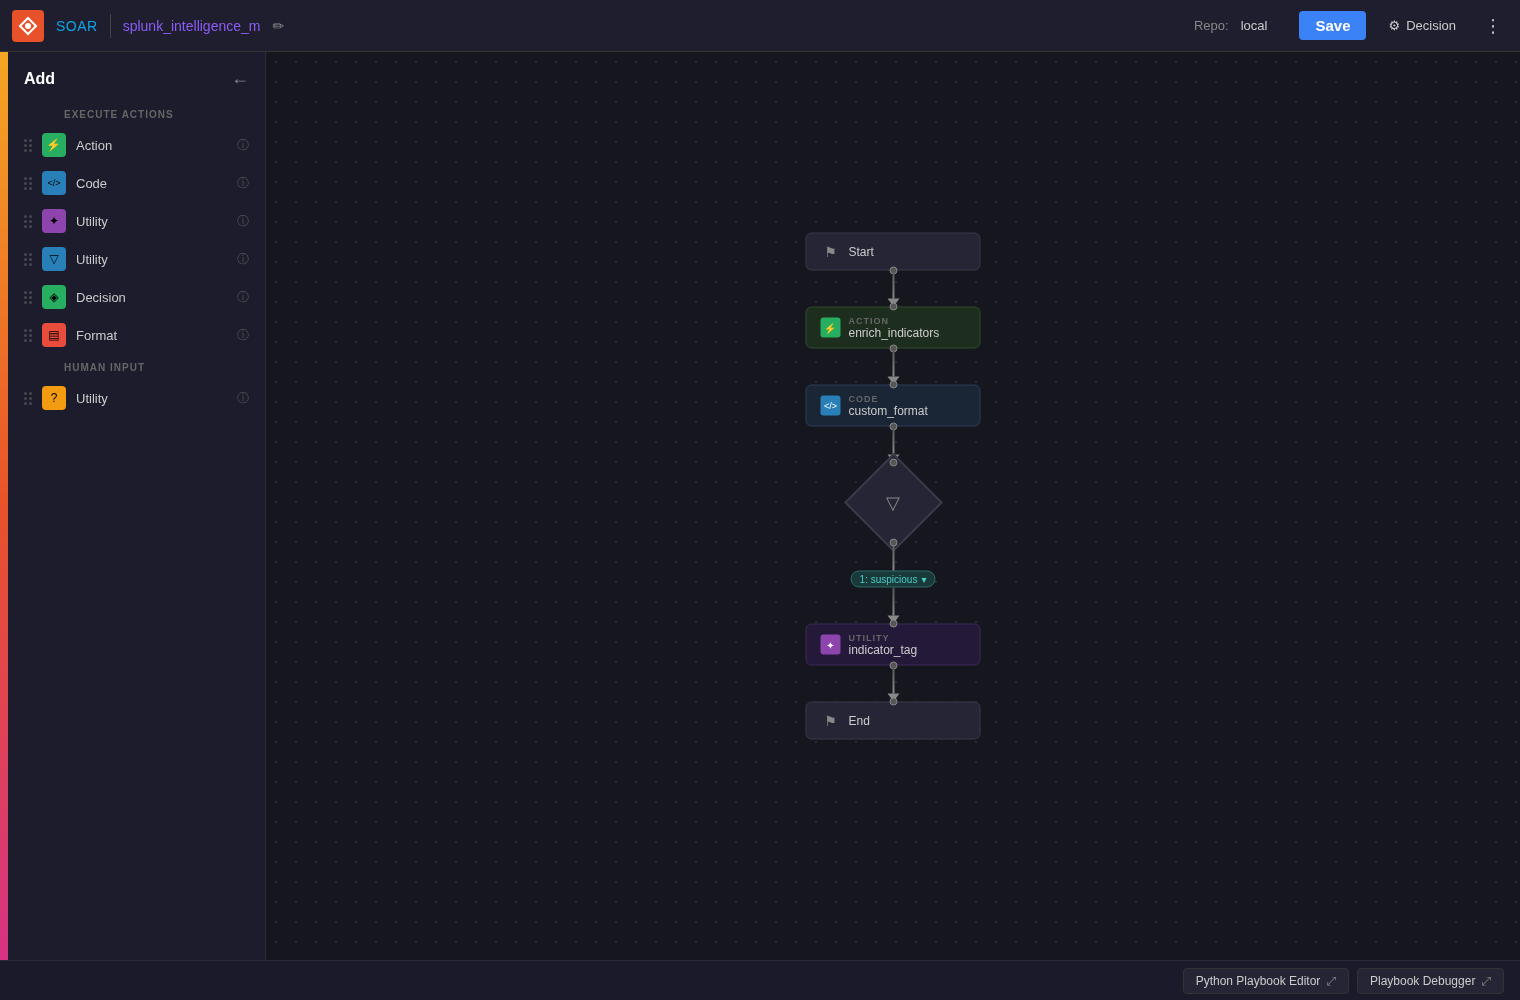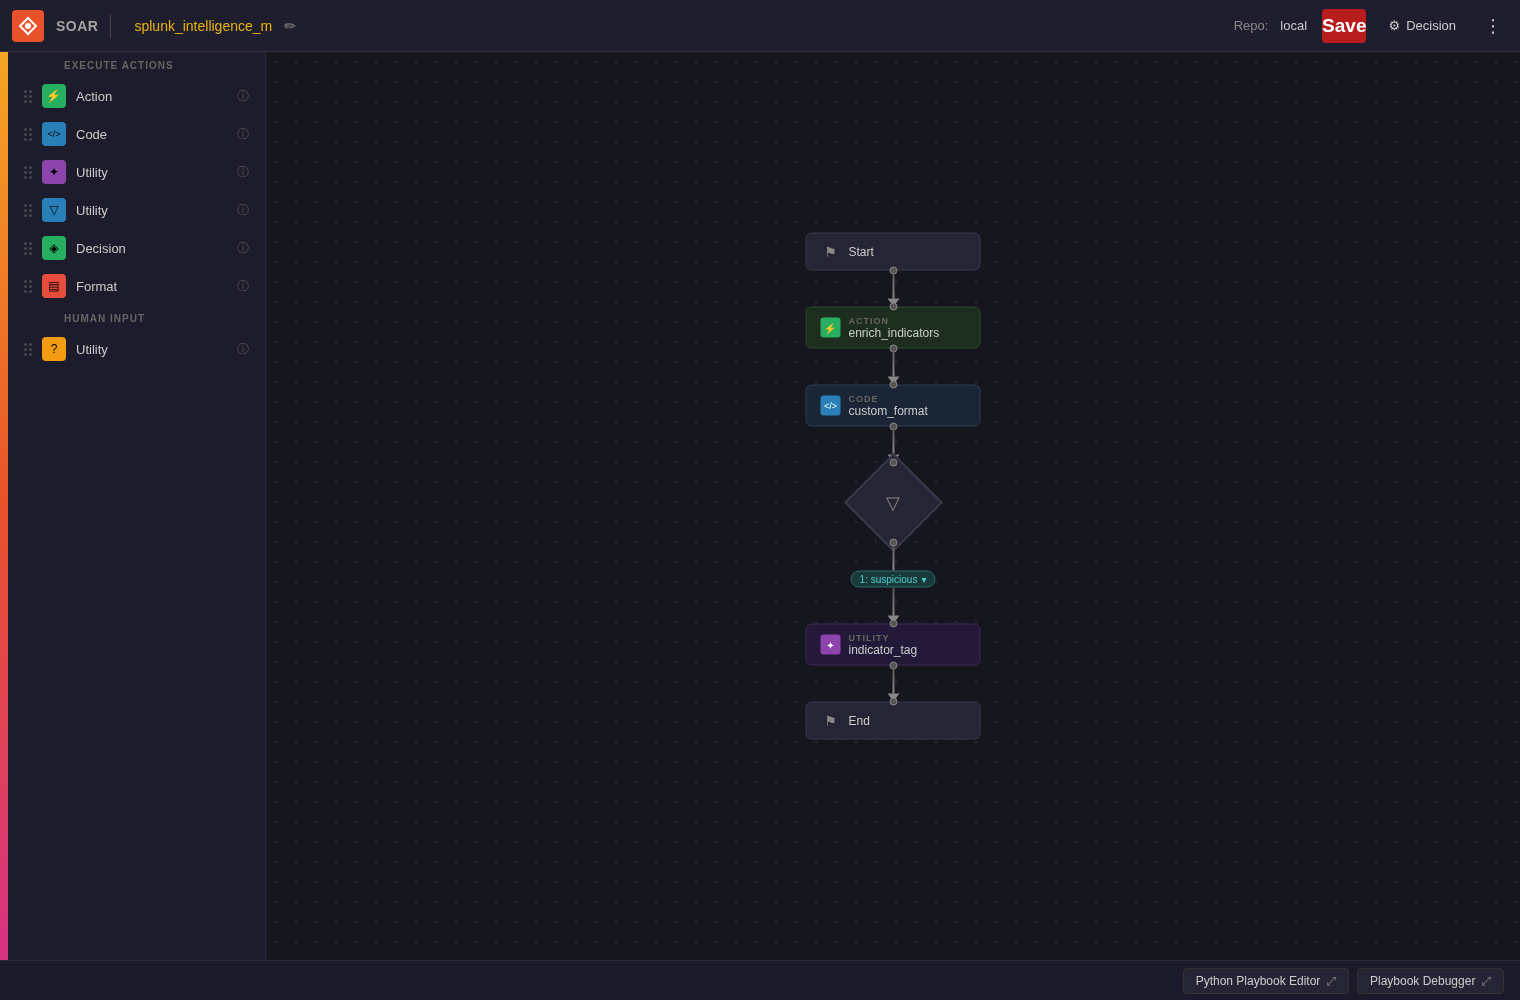--- a/index.html
+++ b/index.html
@@ -29,57 +29,56 @@
       height: 32px;
       background: #e8522a;
       border-radius: 4px;
       display: flex;
       align-items: center;
       justify-content: center;
       flex-shrink: 0;
     }
     .logo-box svg { width: 20px; height: 20px; }
     .soar-label {
-      color: #a3a3a3;
+      color: #0ea5e9;
       font-size: 14px;
-      font-weight: 700;
+      font-weight: 400;
       letter-spacing: 0.5px;
     }
     .divider-v {
       width: 1px;
       height: 24px;
       background: #444;
     }
     .playbook-name {
-      color: #eab308;
+      color: #8b5cf6;
       font-size: 14px;
-      margin-left: 11px;
     }
     .edit-icon {
       color: #888;
       font-size: 14px;
       cursor: pointer;
     }
     .spacer { flex: 1; }
     .repo-label {
       color: #888;
       font-size: 13px;
     }
     .repo-value {
       color: #ccc;
       font-size: 13px;
-      margin-right: 3px;
+      margin-right: 20px;
     }
     .save-btn {
-      background: #b91c1c;
+      background: #3b82f6;
       color: #fff;
       border: none;
       border-radius: 4px;
-      padding: 6px 0;
-      font-size: 19px;
+      padding: 6px 16px;
+      font-size: 15px;
       cursor: pointer;
       font-weight: 600;
     }
     .settings-btn {
       display: flex;
       align-items: center;
       gap: 6px;
       color: #ccc;
       font-size: 13px;
       cursor: pointer;
@@ -483,20 +482,24 @@
     <span>Decision</span>
   </div>
   <span class="more-btn">⋮</span>
 </div>
 
 <div class="main-area">
 
   <div class="left-strip"></div>
 
   <div class="sidebar">
+    <div class="sidebar-header">
+      <span class="sidebar-title">Add</span>
+      <span class="back-btn">←</span>
+    </div>
 
     <div class="section-label">EXECUTE ACTIONS</div>
 
     <div class="sidebar-item">
       <div class="drag-handle">
         <span></span>
           <span></span>
           <span></span>
       </div>
       <div class="item-icon icon-action">⚡</div>

